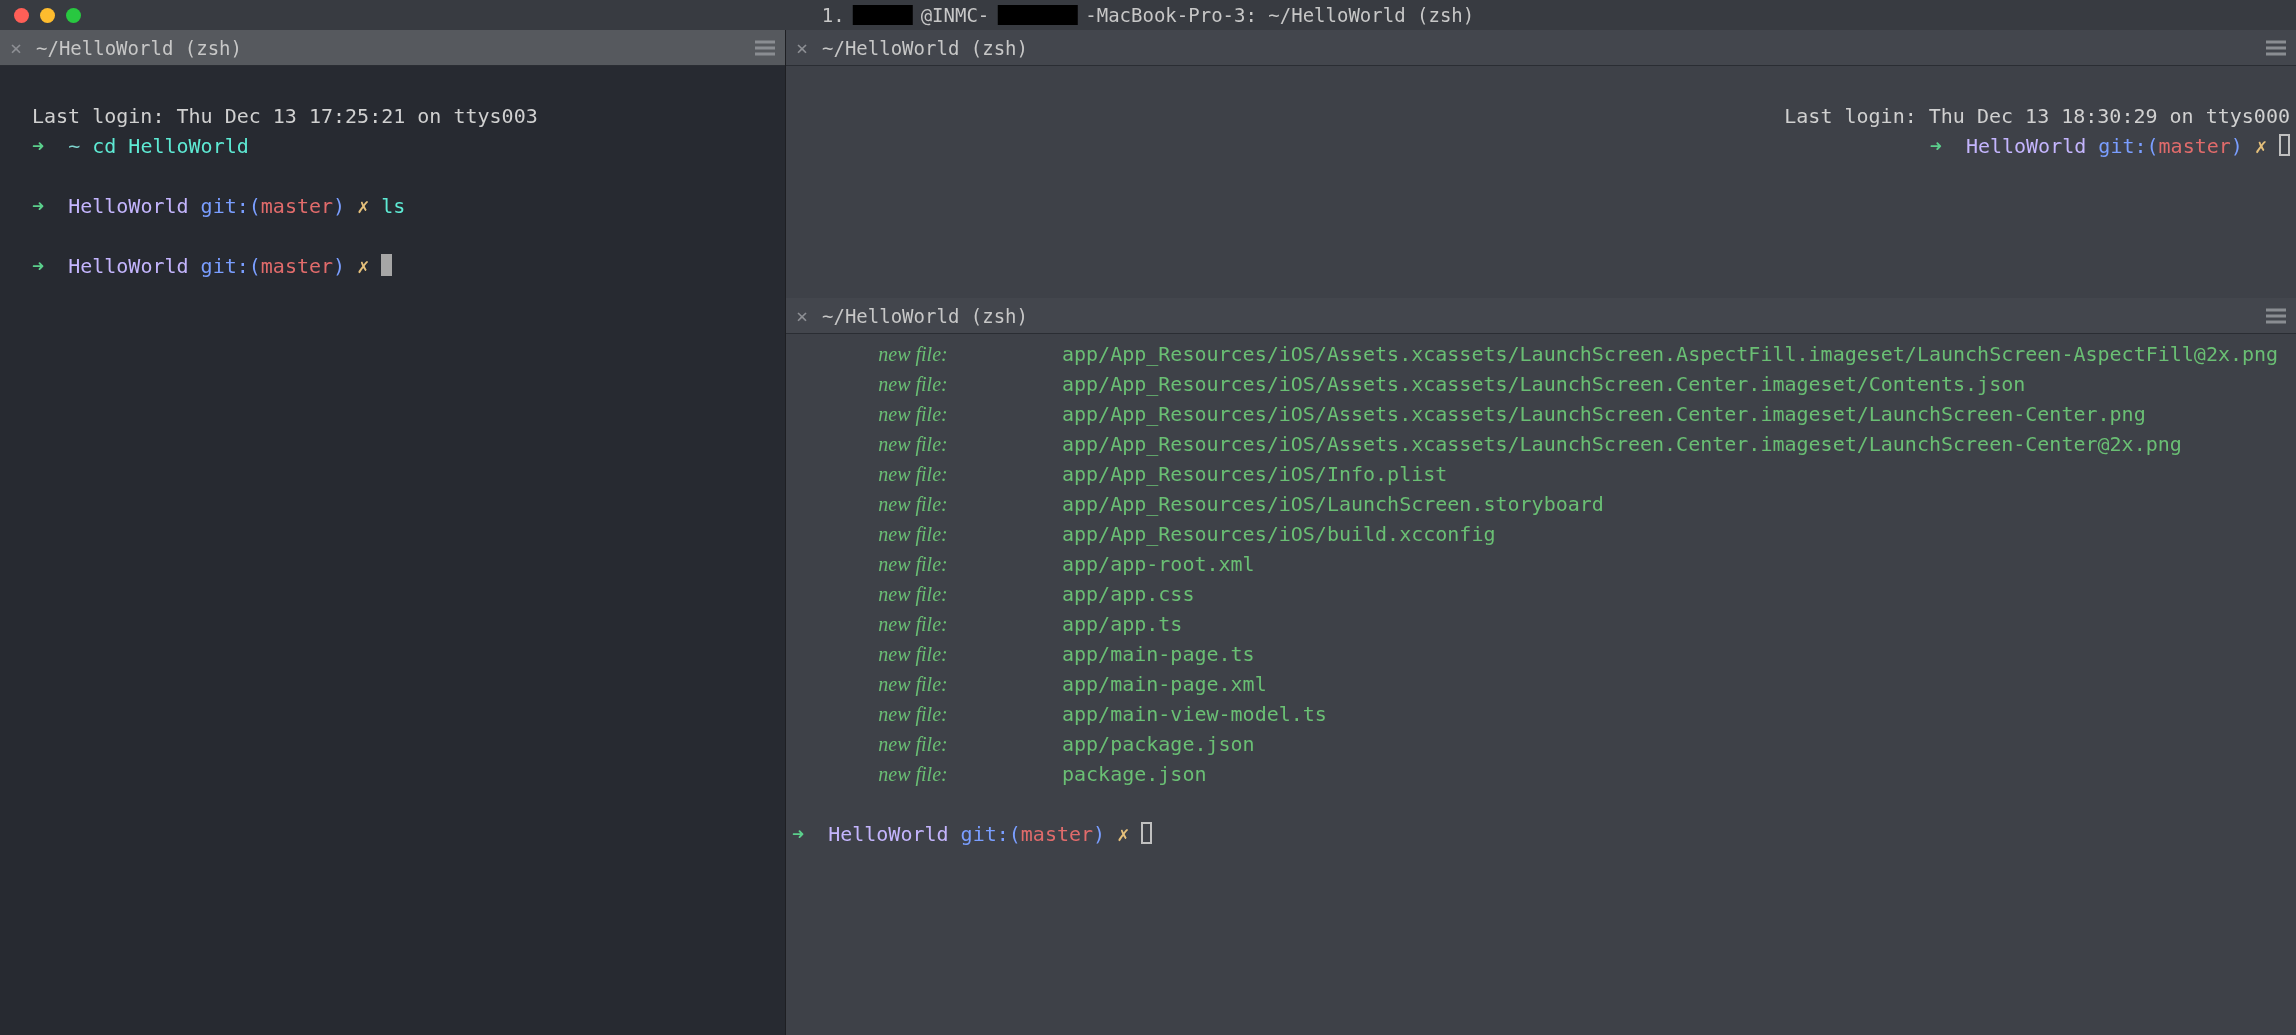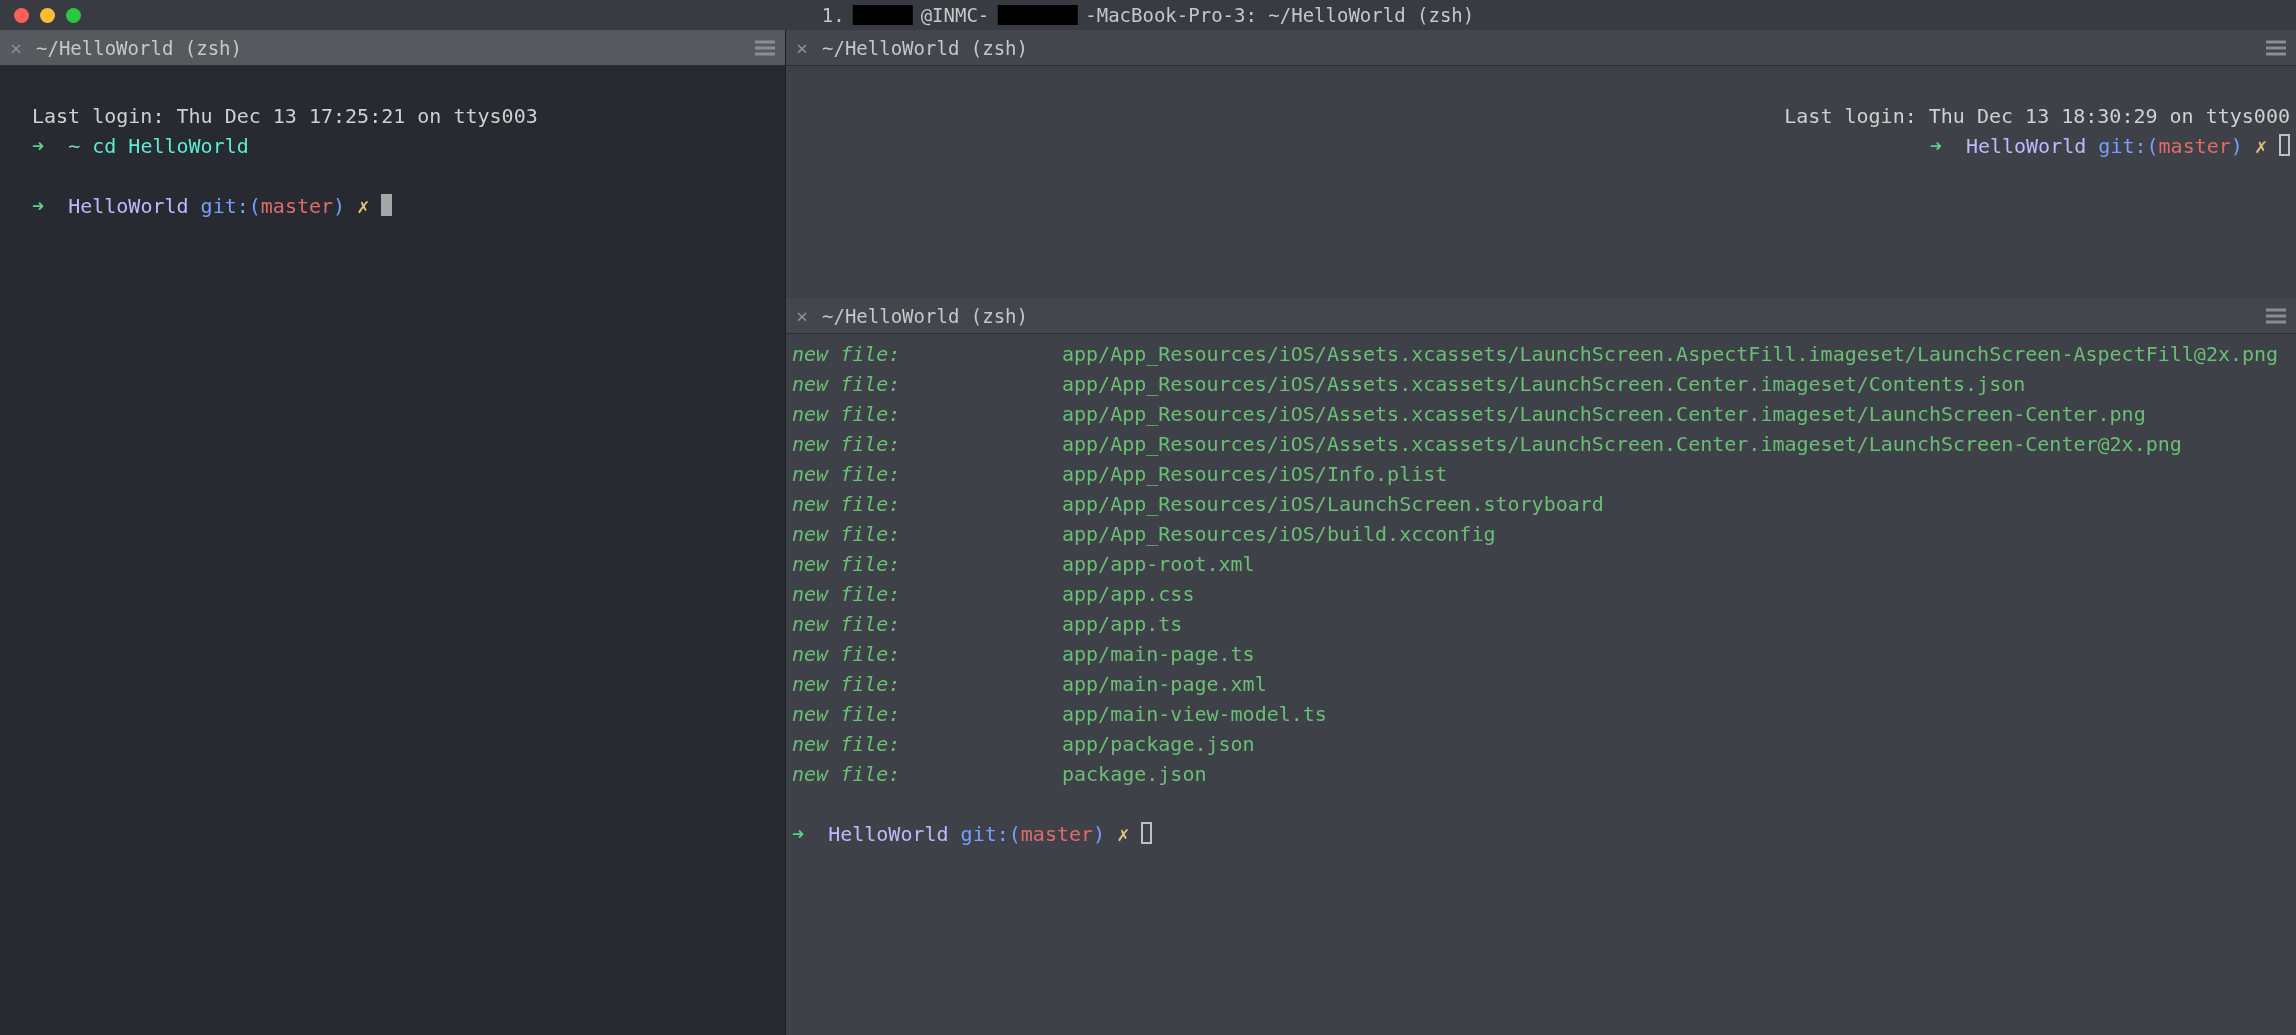--- a/index.html
+++ b/index.html
@@ -142,21 +142,21 @@
   }
   .cursor-outline {
     display: inline-block;
     width: 11px;
     height: 22px;
     border: 2px solid #c0c0c0;
     vertical-align: -3px;
   }
   .prompt-line { display: block; }
   .file-row { display: block; }
-  .file-label { display: inline-block; width: 270px; text-align: left; padding-right: 28px;}
+  .file-label { display: inline-block; width: 270px; text-align: center; padding-right: 28px; font-family: Liberation Serif, serif;}
 </style>
 </head>
 <body>
 
 <div class="window">
 
   <div class="titlebar">
     <div class="traffic-lights">
       <div class="tl red"></div>
       <div class="tl yellow"></div>
@@ -179,20 +179,21 @@
         <span class="tab-title">~/HelloWorld (zsh)</span>
         <span class="hamburger">
             <span></span>
             <span></span>
             <span></span>
           </span>
       </div>
       <div class="term">
 <span class="last">Last login: Thu Dec 13 17:25:21 on ttys003</span>
 <span class="prompt-line"><span class="arrow">➜</span>  <span class="tilde">~</span> <span class="cmd">cd HelloWorld</span></span>
+<span class="prompt-line"><span class="arrow">➜</span>  <span class="dir">HelloWorld</span> <span class="git">git:(</span><span class="branch">master</span><span class="git">)</span> <span class="x">✗</span> <span class="cmd">ls</span></span>
 <span class="prompt-line"><span class="arrow">➜</span>  <span class="dir">HelloWorld</span> <span class="git">git:(</span><span class="branch">master</span><span class="git">)</span> <span class="x">✗</span> <span class="cursor-block"></span></span>
       </div>
     </div>
 
     <div class="pane-right">
 
       <div class="pane-right-top">
         <div class="tabbar">
           <span class="close-x">×</span>
           <span class="tab-title">~/HelloWorld (zsh)</span>

